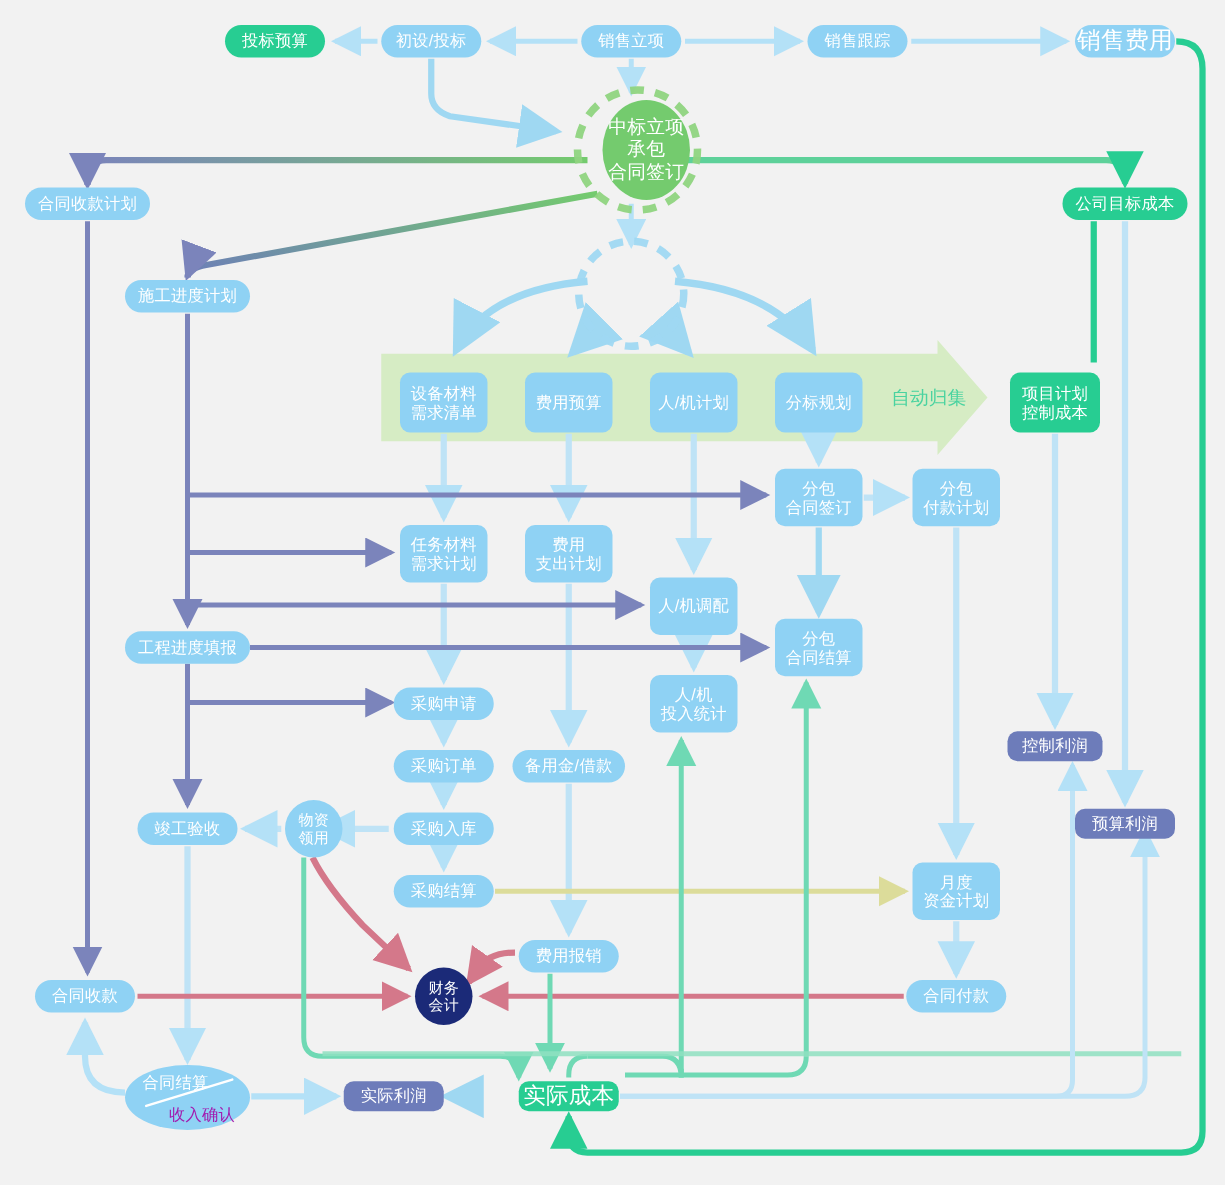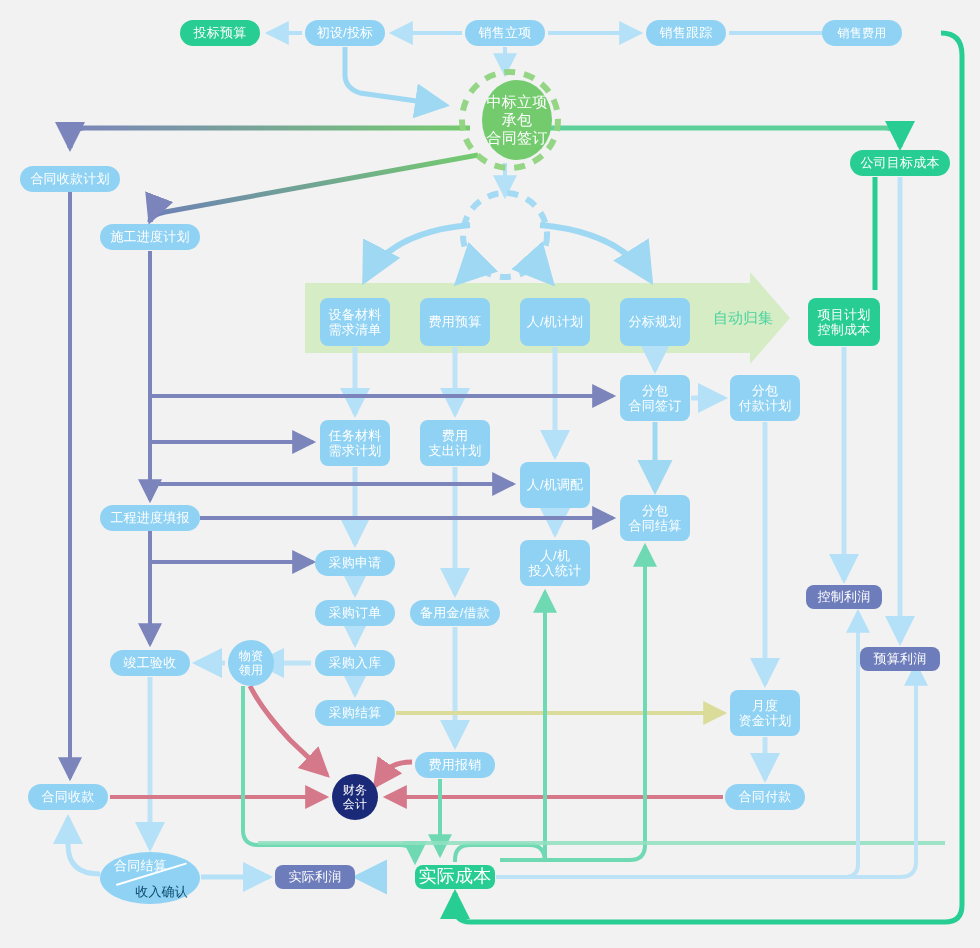--- a/index.html
+++ b/index.html
@@ -218,27 +218,27 @@
   <svg style="position:absolute;left:455px;top:185px;width:100px;height:100px;z-index:4;">
     <circle cx="50" cy="50" r="42" fill="none" stroke="#9fd8f2" stroke-width="6" stroke-dasharray="11 9" opacity="0.95"></circle>
   </svg>
 
   <div class="band-label" style="left:713px;top:309px;">自动归集</div>
 
   <div class="node n-pill green" style="left:180px;top:20px;width:80px;height:26px;font-size:13px;">投标预算</div>
   <div class="node n-pill blue" style="left:305px;top:20px;width:80px;height:26px;font-size:13px;">初设/投标</div>
   <div class="node n-pill blue" style="left:465px;top:20px;width:80px;height:26px;font-size:13px;">销售立项</div>
   <div class="node n-pill blue" style="left:646px;top:20px;width:80px;height:26px;font-size:13px;">销售跟踪</div>
-  <div class="node n-pill blue" style="left:822px;top:20px;width:80px;height:26px;font-size:12px;">销售费用</div>
+  <div class="node n-pill blue" style="left:860px;top:20px;width:80px;height:26px;font-size:19px;">销售费用</div>
 
   <div class="node n-circle lgreen" style="left:482px;top:80px;width:70px;height:80px;font-size:15px;border-radius:50%;">中标立项
 承包
 合同签订</div>
 
-  <div class="node n-pill blue" style="left:20px;top:166px;width:100px;height:26px;font-size:13px;">合同收款计划</div>
+  <div class="node n-pill blue" style="left:20px;top:150px;width:100px;height:26px;font-size:13px;">合同收款计划</div>
   <div class="node n-pill green" style="left:850px;top:150px;width:100px;height:26px;font-size:13px;">公司目标成本</div>
 
   <div class="node n-pill blue" style="left:100px;top:224px;width:100px;height:26px;font-size:13px;">施工进度计划</div>
 
 
   <div class="node n-rect blue" style="left:320px;top:298px;width:70px;height:48px;font-size:13px;">设备材料
 需求清单</div>
   <div class="node n-rect blue" style="left:420px;top:298px;width:70px;height:48px;font-size:13px;">费用预算</div>
   <div class="node n-rect blue" style="left:520px;top:298px;width:70px;height:48px;font-size:13px;">人/机计划</div>
   <div class="node n-rect blue" style="left:620px;top:298px;width:70px;height:48px;font-size:13px;">分标规划</div>
@@ -283,20 +283,20 @@
 
   <div class="node n-pill blue" style="left:415px;top:752px;width:80px;height:26px;font-size:13px;">费用报销</div>
 
   <div class="node n-pill blue" style="left:28px;top:784px;width:80px;height:26px;font-size:13px;">合同收款</div>
   <div class="node n-circle navy" style="left:332px;top:774px;width:46px;height:46px;font-size:12px;">财务
 会计</div>
   <div class="node n-pill blue" style="left:725px;top:784px;width:80px;height:26px;font-size:13px;">合同付款</div>
 
   <div class="node n-ellipse blue" style="left:100px;top:852px;width:100px;height:52px;font-size:13px;flex-direction:column;justify-content:center;">
     <span style="position:absolute;left:14px;top:6px;font-size:13px;color:#fff;">合同结算</span>
-    <span style="position:absolute;right:12px;bottom:5px;font-size:13px;color:#0c4a6e;">收入确认</span>
+    <span style="position:absolute;right:12px;bottom:5px;font-size:13px;color:#a21caf;">收入确认</span>
   </div>
   <div class="ell-divider" style="left:116px;top:884px;width:74px;transform:rotate(-17deg);"></div>
 
   <div class="node n-rect purple" style="left:275px;top:865px;width:80px;height:24px;font-size:13px;">实际利润</div>
   <div class="node n-rect green" style="left:415px;top:865px;width:80px;height:24px;font-size:18px;">实际成本</div>
 
 </div>
 
 </body></html>

